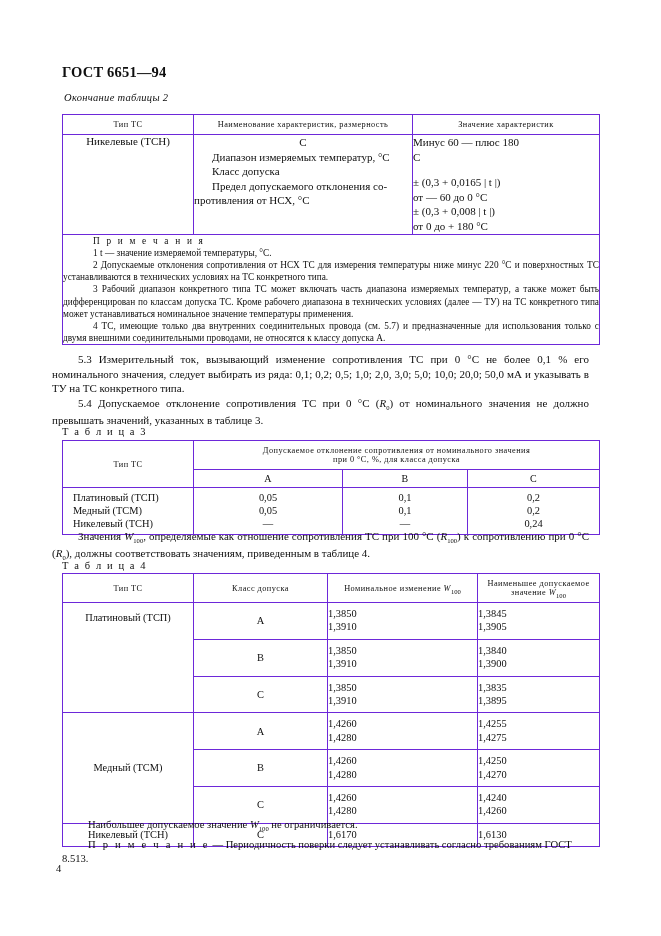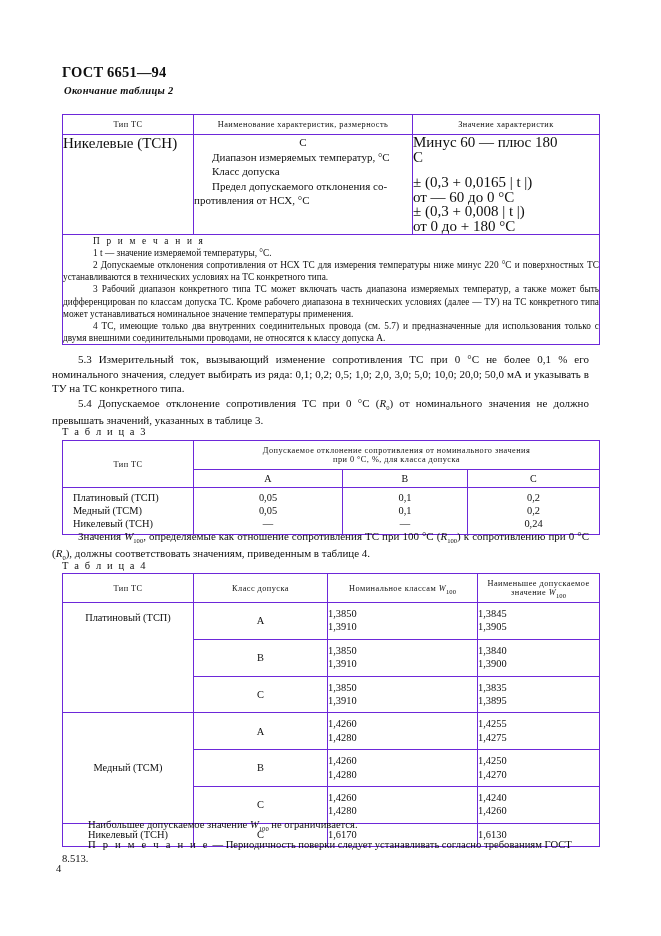--- a/index.html
+++ b/index.html
@@ -58,33 +58,33 @@
     vertical-align: top;
   }
   table.gost th {
     text-align: center;
     font-size: 8.3px;
     letter-spacing: 0.45px;
     padding: 5px 3px 5px 3px;
     vertical-align: middle;
   }
   .t2-type {
-    font-size: 15px;
-    text-align: left;
+    font-size: 11px;
+    text-align: center;
     padding-top: 8px;
   }
   .t2-mid {
     font-size: 11px;
     line-height: 14.6px;
     padding: 5px 8px 6px 8px;
   }
   .t2-mid .centerline { text-align: center; }
   .t2-mid .idented { padding-left: 18px; }
   .t2-right {
-    font-size: 15px;
+    font-size: 11px;
     line-height: 14.6px;
     padding: 5px 8px 6px 22px;
   }
   .t2-right .gap { height: 11px; }
   .notes {
     font-size: 9.3px;
     line-height: 12.2px;
     text-align: justify;
     padding: 4px 7px 6px 7px;
   }
@@ -155,21 +155,21 @@
     font-size: 10.5px;
   }
 </style>
 </head>
 <body>
 
 <div class="page">
 
   <div class="doc-header">ГОСТ 6651—94</div>
 
-  <div class="caption-italic" style="top:85px;font-weight:bold;">Окончание таблицы 2</div>
+  <div class="caption-italic" style="top:92px;">Окончание таблицы 2</div>
 
   <table class="gost t2" style="top:114px;">
     <colgroup>
         <col style="width:131px">
         <col style="width:219px">
         <col style="width:187px">
       </colgroup>
     <thead>
       <tr>
         <th>Тип ТС</th>
@@ -274,21 +274,21 @@
     <colgroup>
         <col style="width:131px">
         <col style="width:134px">
         <col style="width:150px">
         <col style="width:122px">
       </colgroup>
     <thead>
       <tr>
         <th>Тип ТС</th>
         <th>Класс допуска</th>
-        <th><span>Номинальное классам </span><span class="ital">W</span><sub class="w">100</sub></th>
+        <th><span>Номинальное изменение </span><span class="ital">W</span><sub class="w">100</sub></th>
         <th>
           <div>Наименьшее  допускаемое</div>
           <div><span>значение </span><span class="ital">W</span><sub class="w">100</sub></div>
         </th>
       </tr>
     </thead>
     <tbody>
 
       <tr>
         <td class="c-type" rowspan="3" style="vertical-align:top; padding-top:8px;">Платиновый (ТСП)</td>

